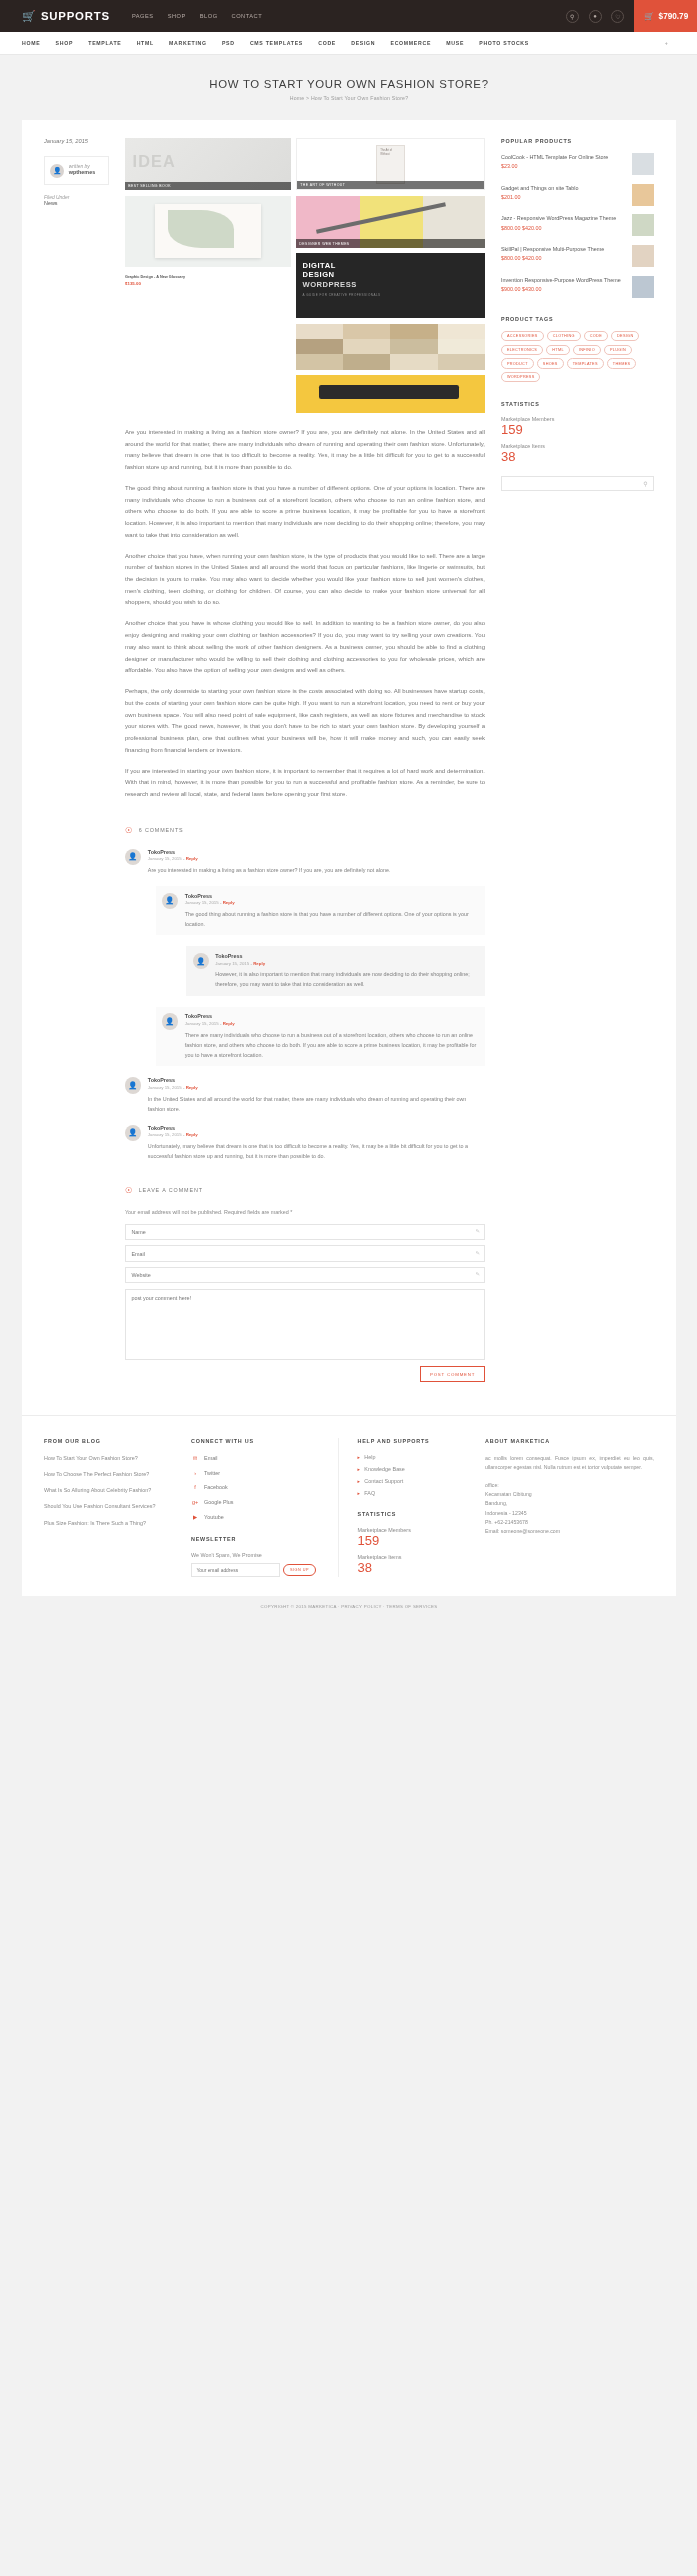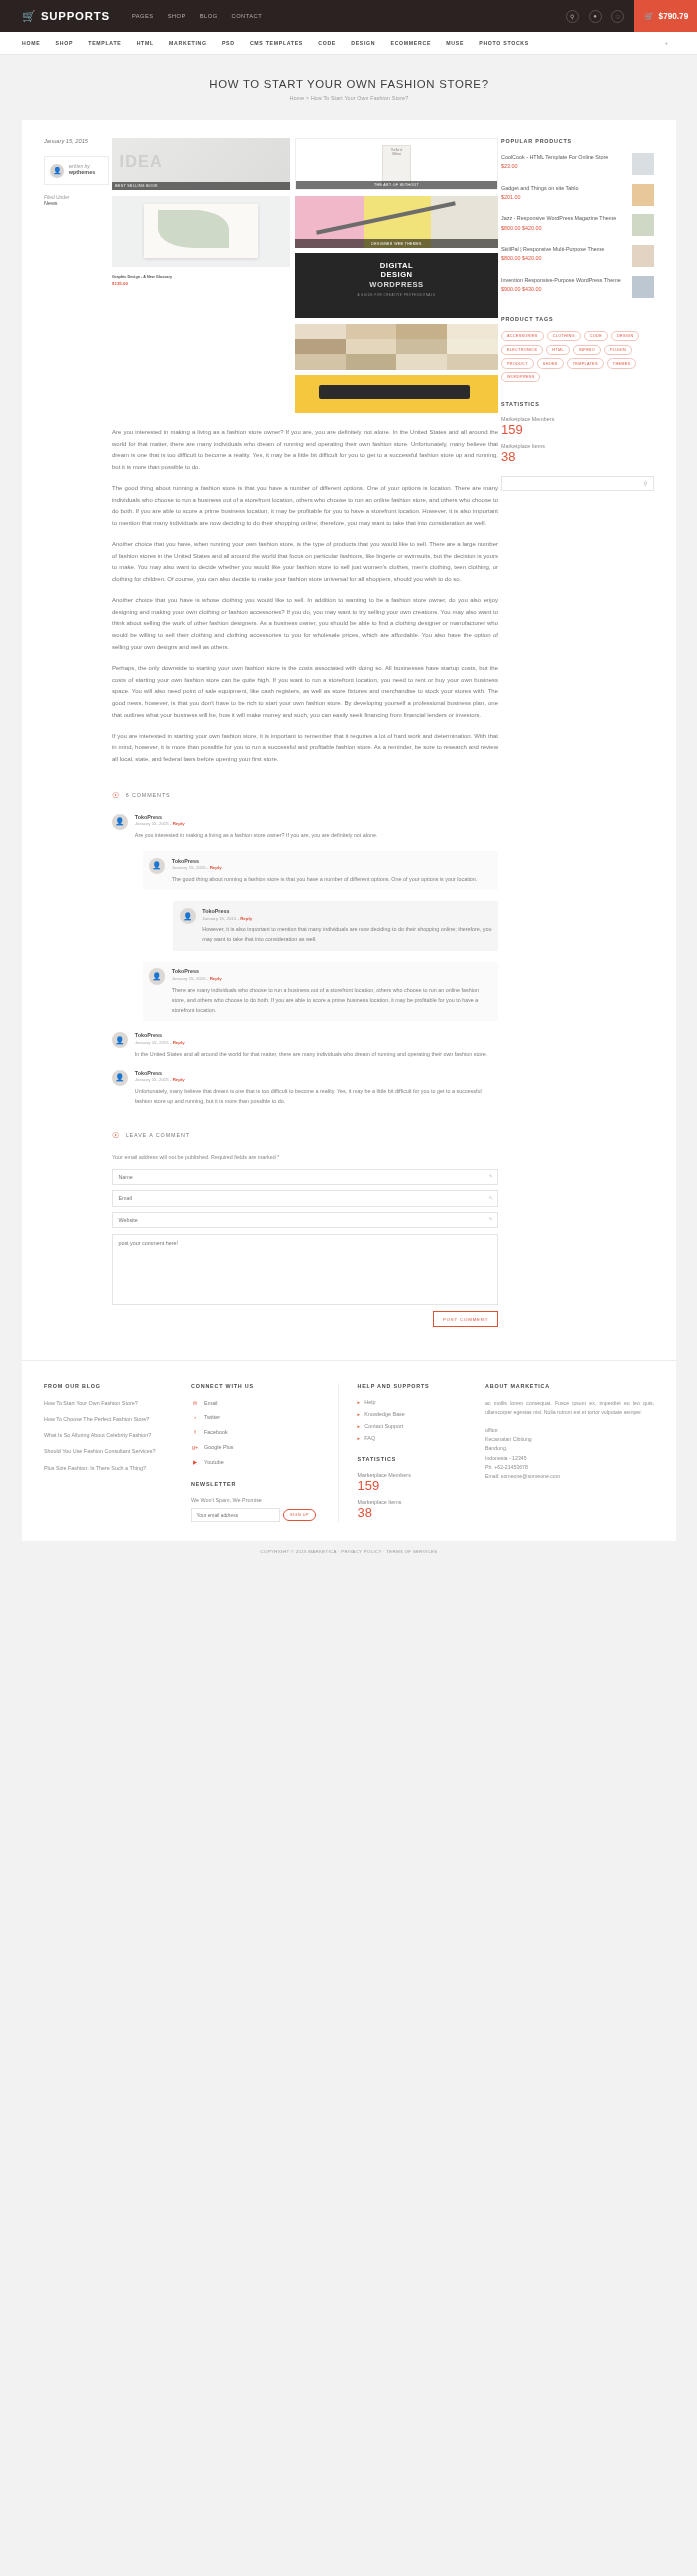--- a/index.html
+++ b/index.html
@@ -96,21 +96,21 @@
     letter-spacing: 0.2px;
   }
 
   
   .wrap {
     width: 654px;
     margin: 0 auto;
     background: #fff;
     padding: 18.5px 22px 33px;
     display: flex;
-    gap: 3px;
+    gap: 16px;
   }
   .left-col { width: 65px; flex-shrink: 0; }
   .mid-col { flex: 1; }
   .right-col { width: 153px; flex-shrink: 0; }
 
   .postdate { font-size: 5.7px; color: #777; font-style: italic; margin-bottom: 12px; }
   .metabox {
     border: 0.5px solid #ececec;
     padding: 6.5px 5.4px;
     display: flex;
@@ -125,21 +125,21 @@
     font-size: 7px; color:#8d8580;
   }
   .metabox .lbl { font-size: 4.9px; color: #9a9a9a; font-style: italic; }
   .metabox .val { font-size: 5.4px; color: #555; font-weight: bold; }
   .filed .lbl { font-size: 4.9px; color: #9a9a9a; font-style: italic; }
   .filed .val { font-size: 5.4px; color: #555; }
 
   
   .gallery { display: flex; gap: 5.4px; margin-bottom: 14px; }
   .gal-left { width: 46%; display: flex; flex-direction: column; gap: 5.4px; }
-  .gal-right { flex: 1; display: flex; flex-direction: column; gap: 5.4px; text-align: center; }
+  .gal-right { flex: 1; display: flex; flex-direction: column; gap: 5.4px; }
   .tile { position: relative; overflow: hidden; }
   .tile .cap {
     position: absolute; left: 0; bottom: 0; right: 0;
     background: rgba(0,0,0,.55); color: #fff;
     font-size: 3.5px; letter-spacing: 0.4px; padding: 2.2px 3.3px;
     text-transform: uppercase;
   }
   .t-idea { height: 52px; background: linear-gradient(135deg,#e9e9e7 0%,#dcdcda 100%); }
   .t-idea .word {
     position:absolute; left:7.6px; top:14px; font-size:16.3px; color:#cfcfcc;

